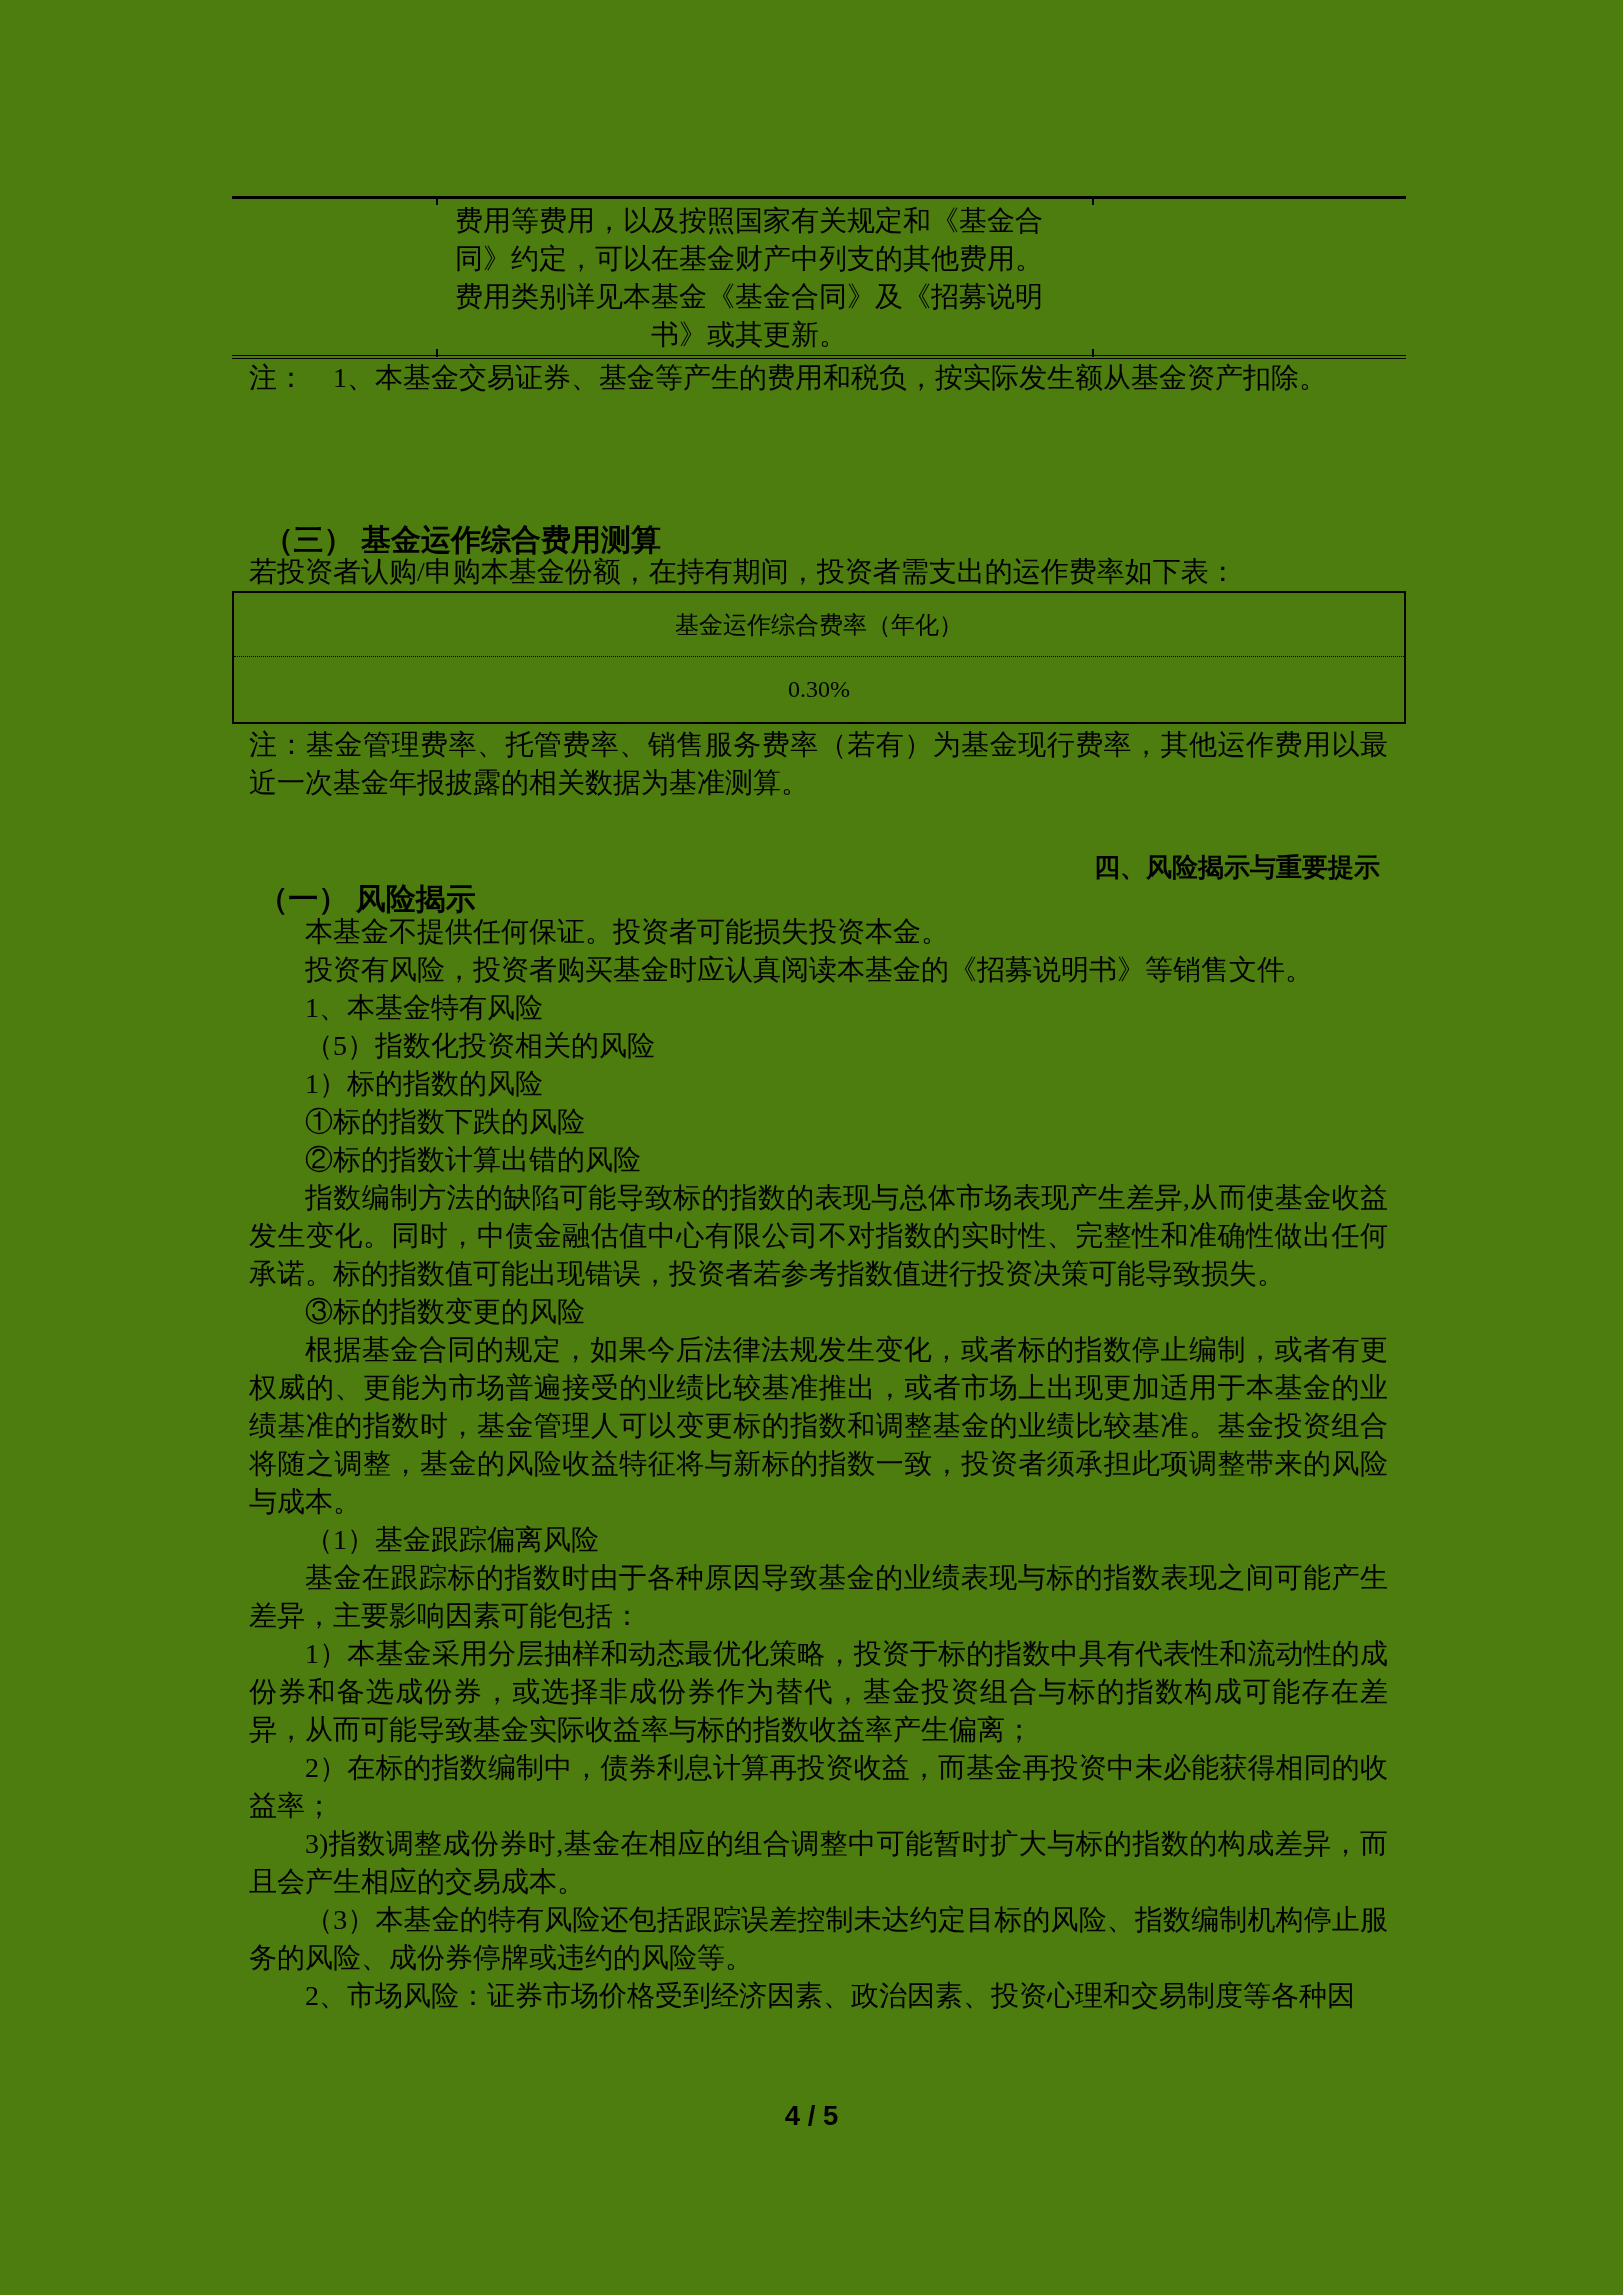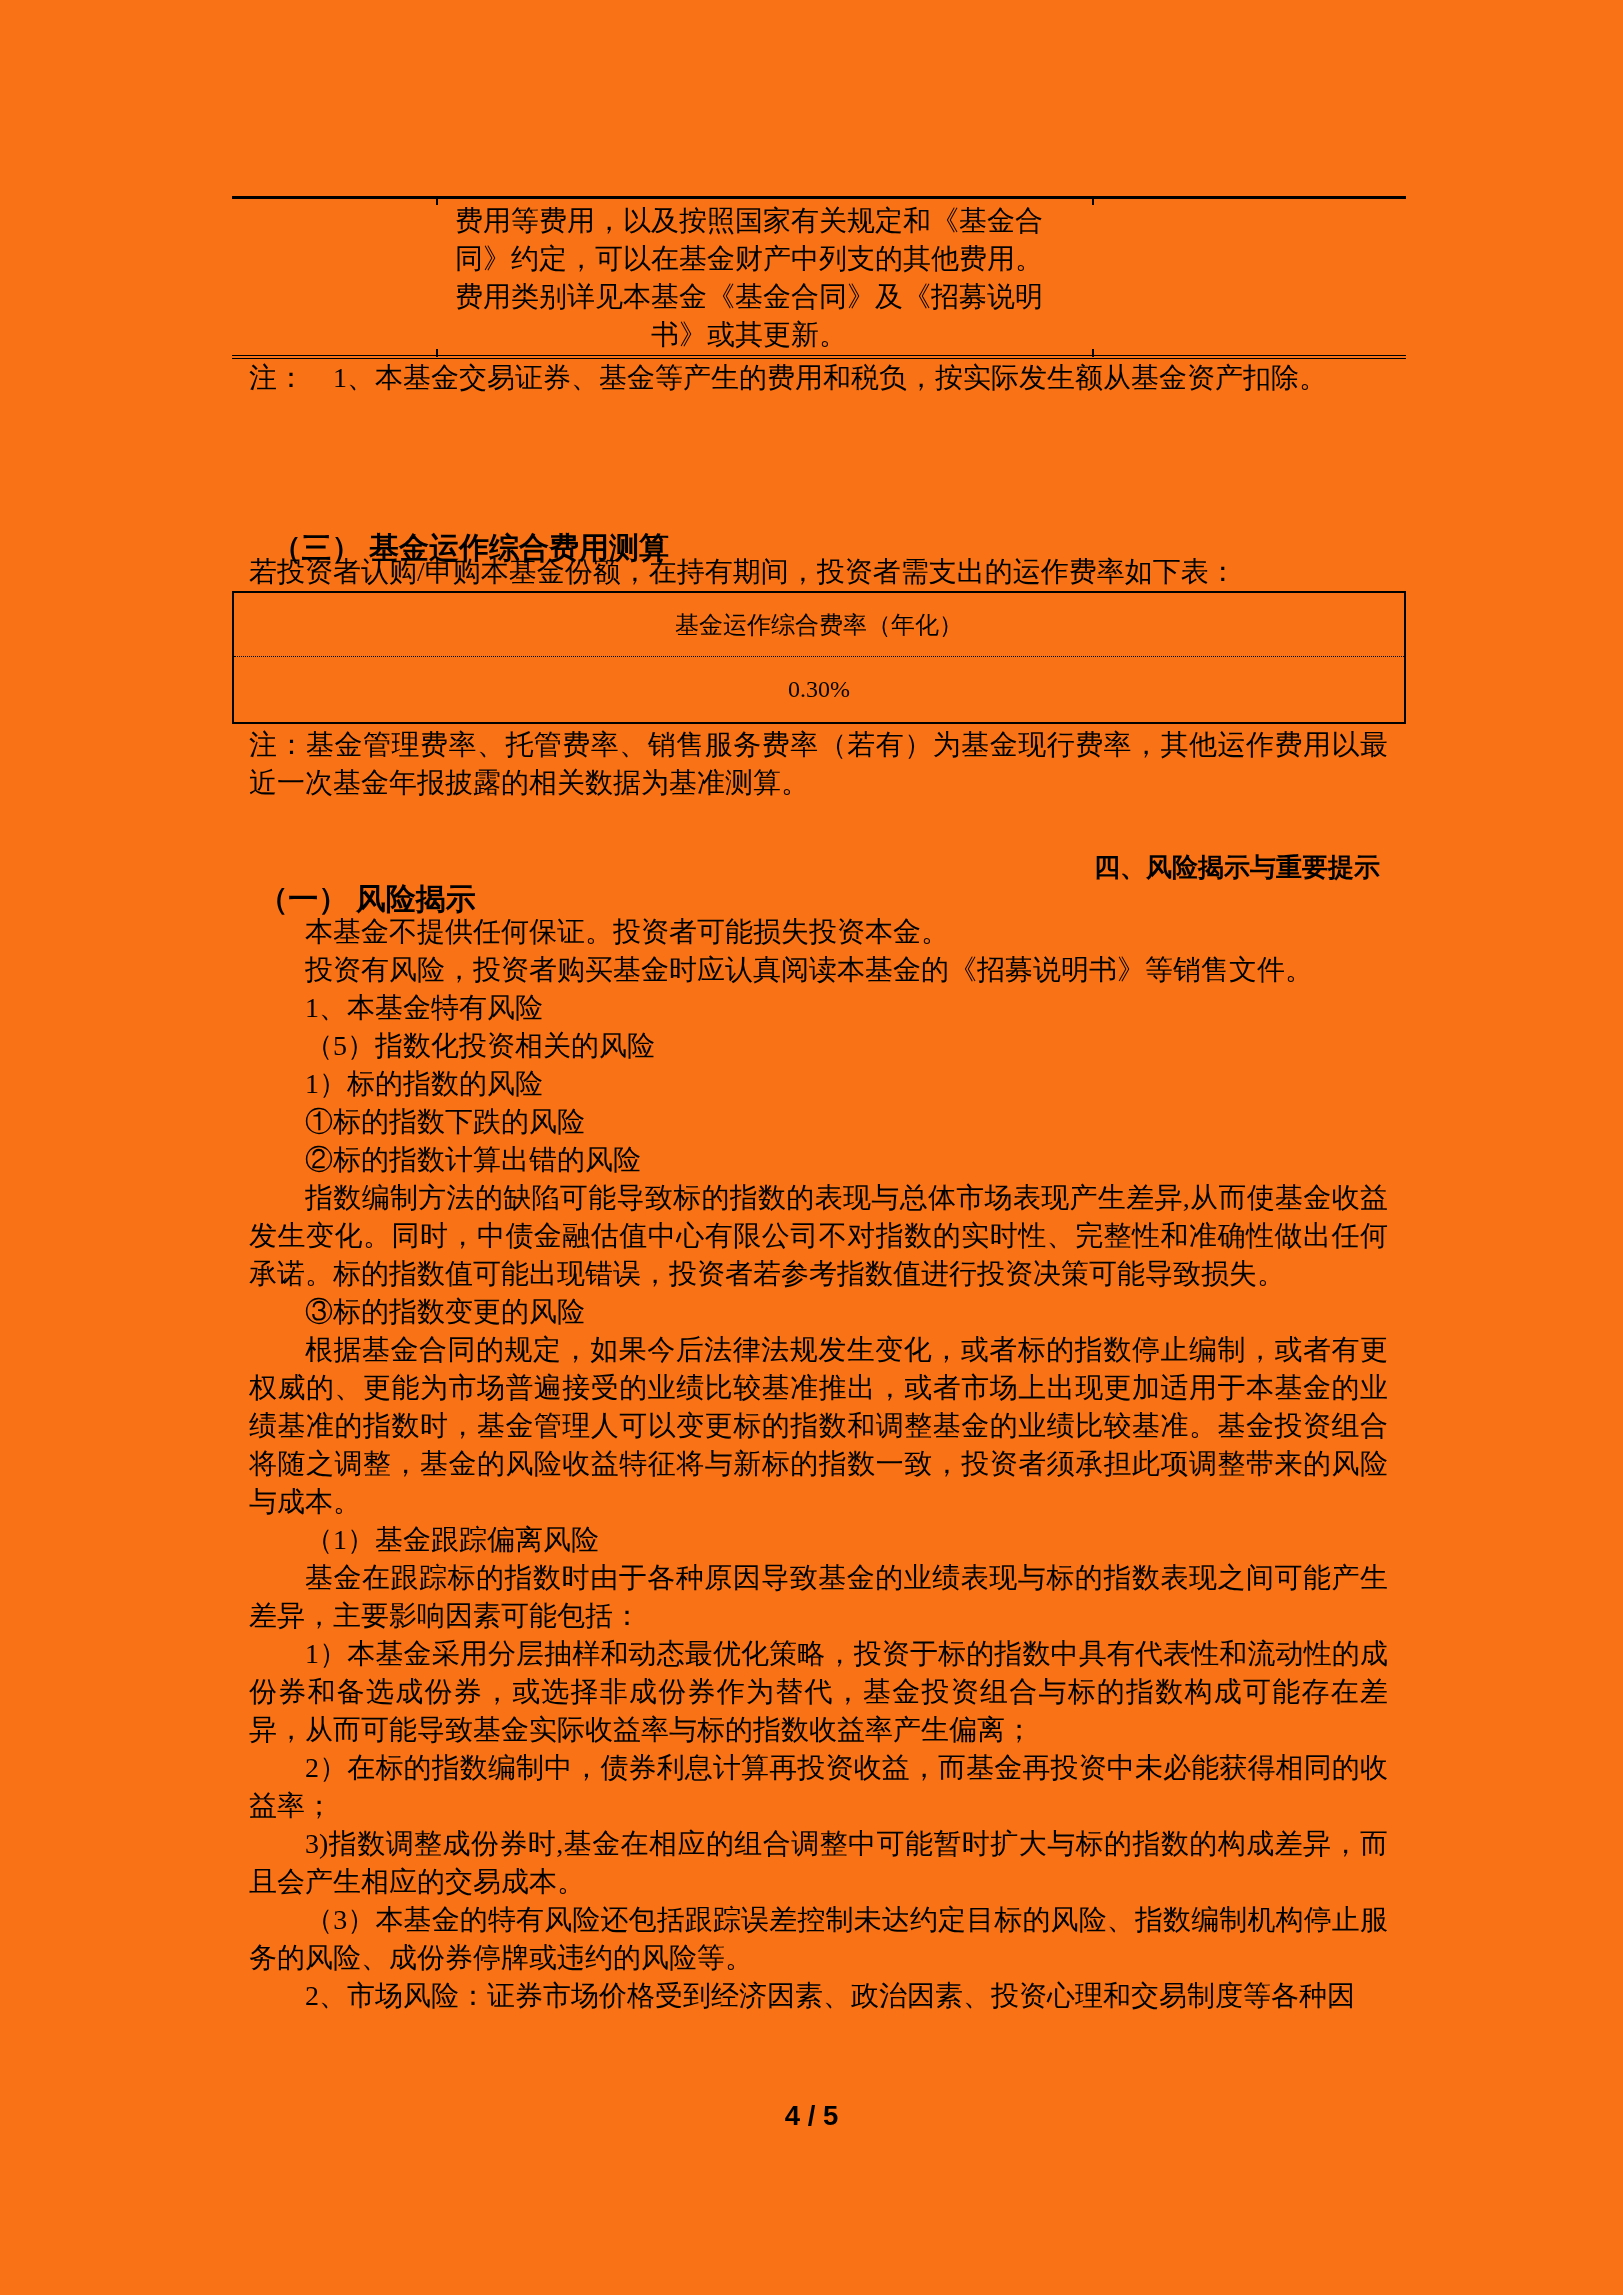--- a/index.html
+++ b/index.html
@@ -1,21 +1,21 @@
 <!DOCTYPE html>
 <html lang="zh" style="font-size:10.5px"><head>
 <meta charset="utf-8">
 <style>
   html, body { margin: 0; padding: 0; background: #888; }
   .page {
     position: relative;
     width: 1623px;
     height: 2295px;
     margin: 0 auto;
-    background: #f97316;
+    background: #4d7c0f;
     color: #000000;
     font-family: "Liberation Serif", "DejaVu Serif", serif;
     overflow: hidden;
   }
   
   .t1 {
     position: absolute;
     left: 232px; top: 196px;
     width: 1174px;
     border-top: 3.3px solid #000;
@@ -47,21 +47,21 @@
   .body-p {
     margin: 0;
     font-size: 28px;
     line-height: 38px;
     text-align: justify;
     word-break: break-all;
   }
   .note-p { margin: 0; font-size: 28px; line-height: 38px; text-align: justify; word-break: break-all; }
   .indent { text-indent: 56px; }
   .h3 {
-    margin: 12px;
+    margin: 4px;
     font-size: 30px;
     font-weight: bold;
     line-height: 39px;
     padding-left: 10.5px;
   }
   .h4 {
     margin: 8px;
     font-size: 26px;
     font-weight: bold;
     line-height: 41px;

